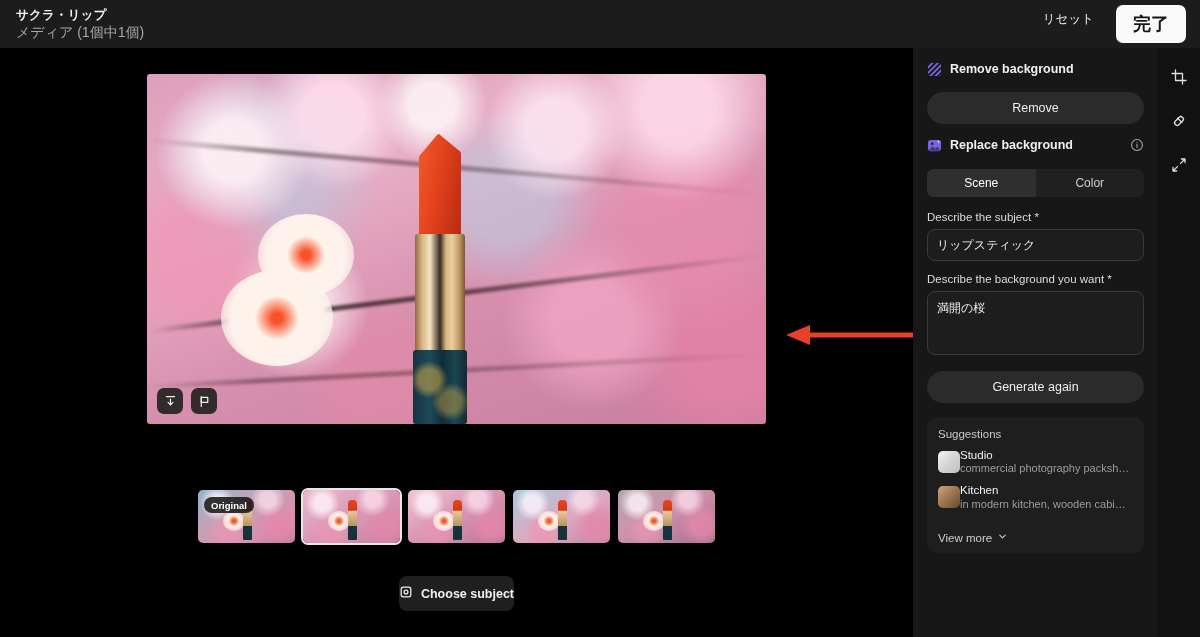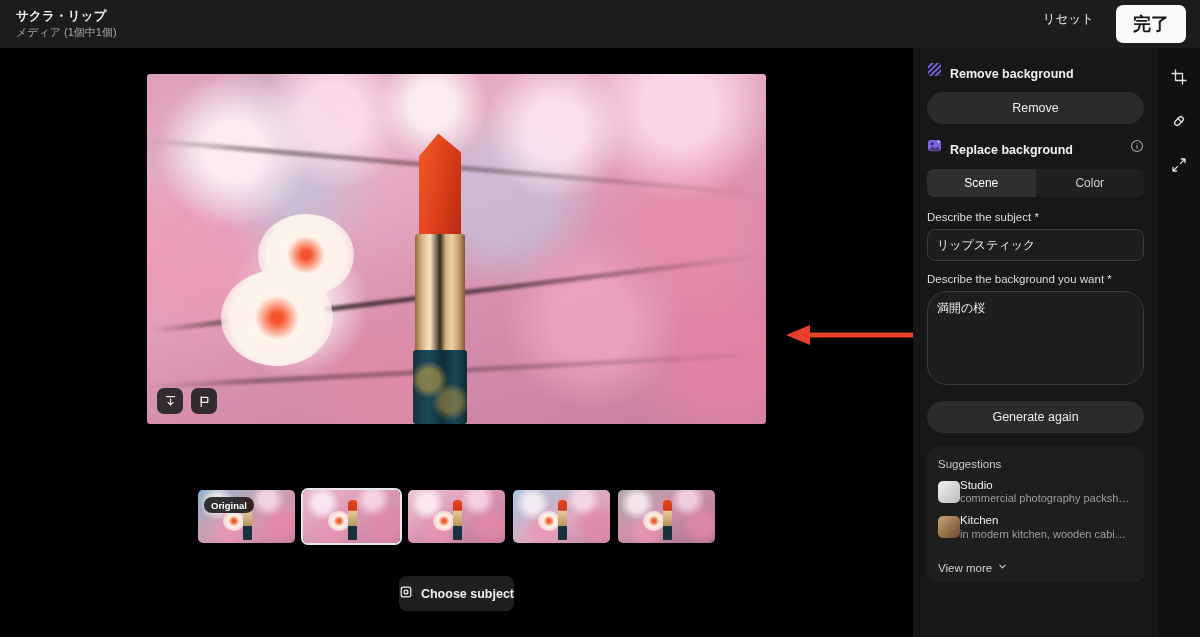--- a/index.html
+++ b/index.html
@@ -13,21 +13,21 @@
 
   
   .topbar {
     position: absolute; top: 0; left: 0; width: 1200px; height: 48px;
     background: #1c1c1c;
     display: flex; align-items: center; justify-content: space-between;
     padding: 0 14px 0 16px;
   }
   .title-block { display: flex; flex-direction: column; justify-content: center; gap: 0; }
   .title { color: #f2f2f2; font-size: 12.5px; font-weight: bold; letter-spacing: .2px; }
-  .subtitle { color: #a8a8a8; font-size: 11px; }
+  .subtitle { color: #a8a8a8; font-size: 14px; }
   .top-actions { display: flex; align-items: flex-start; gap: 14px; }
   .reset-btn {
     color: #e6e6e6; font-size: 12.5px; background: none; border: none;
     cursor: pointer; padding: 6px 8px;
   }
   .done-btn {
     background: #fafafa; color: #161616; font-size: 18px; font-weight: bold;
     border: none; border-radius: 7px; padding: 7px 17px; cursor: pointer;
   }
 
@@ -150,21 +150,21 @@
   }
 
   
   .anno-arrow { position: absolute; left: 786px; top: 277px; width: 142px; height: 20px; pointer-events: none; }
 
   
   .panel {
     position: absolute; top: 48px; left: 913px; width: 245px; height: 589px;
     background: #171717; padding: 14px 14px 0 14px; overflow: hidden;
   }
-  .sec-head { display: flex; align-items: flex-end; gap: 8px; margin-bottom: 11px; }
+  .sec-head { display: flex; align-items: flex-start; gap: 8px; margin-bottom: 11px; }
   .sec-head .spacer { flex: 1; }
   .sec-title { color: #f0f0f0; font-size: 12.5px; font-weight: bold; }
   .panel-btn {
     width: 100%; background: #2b2b2b; color: #ededed; border: none; cursor: pointer;
     border-radius: 16px; padding: 9px 0; font-size: 12.5px; text-align: center;
   }
   .seg {
     display: flex; width: 100%; background: #202020; border-radius: 7px; overflow: hidden;
     margin: 12px 0 14px 0;
   }
@@ -173,22 +173,22 @@
     background: transparent; border: none; cursor: pointer;
   }
   .seg-btn.active { background: #2f2f2f; color: #fff; }
   .field-label { color: #dcdcdc; font-size: 11.5px; margin-bottom: 6px; display: block; }
   .text-input {
     width: 100%; background: #1d1d1d; border: 1px solid #3a3a3a; border-radius: 8px;
     color: #ededed; font-size: 12px; padding: 8px 9px;
     font-family: "Liberation Sans", sans-serif;
   }
   .text-area {
-    width: 100%; height: 94px; background: #1d1d1d; border: 1px solid #3a3a3a;
-    border-radius: 20px; color: #ededed; font-size: 12px; padding: 8px 9px; resize: none;
+    width: 100%; height: 64px; background: #1d1d1d; border: 1px solid #3a3a3a;
+    border-radius: 8px; color: #ededed; font-size: 12px; padding: 8px 9px; resize: none;
     font-family: "Liberation Sans", sans-serif;
   }
   .gap-sm { height: 12px; }
   .gap-md { height: 14px; }
   .suggestions {
     background: #1e1e1e; border-radius: 10px; padding: 11px 11px 9px 11px; margin-top: 14px;
   }
   .sugg-title { color: #c9c9c9; font-size: 11.5px; margin-bottom: 8px; }
   .sugg-item { display: flex; align-items: center; gap: 0; margin-bottom: 7px; cursor: pointer; }
   .sugg-thumb { width: 22px; height: 22px; border-radius: 5px; flex: 0 0 22px; }

